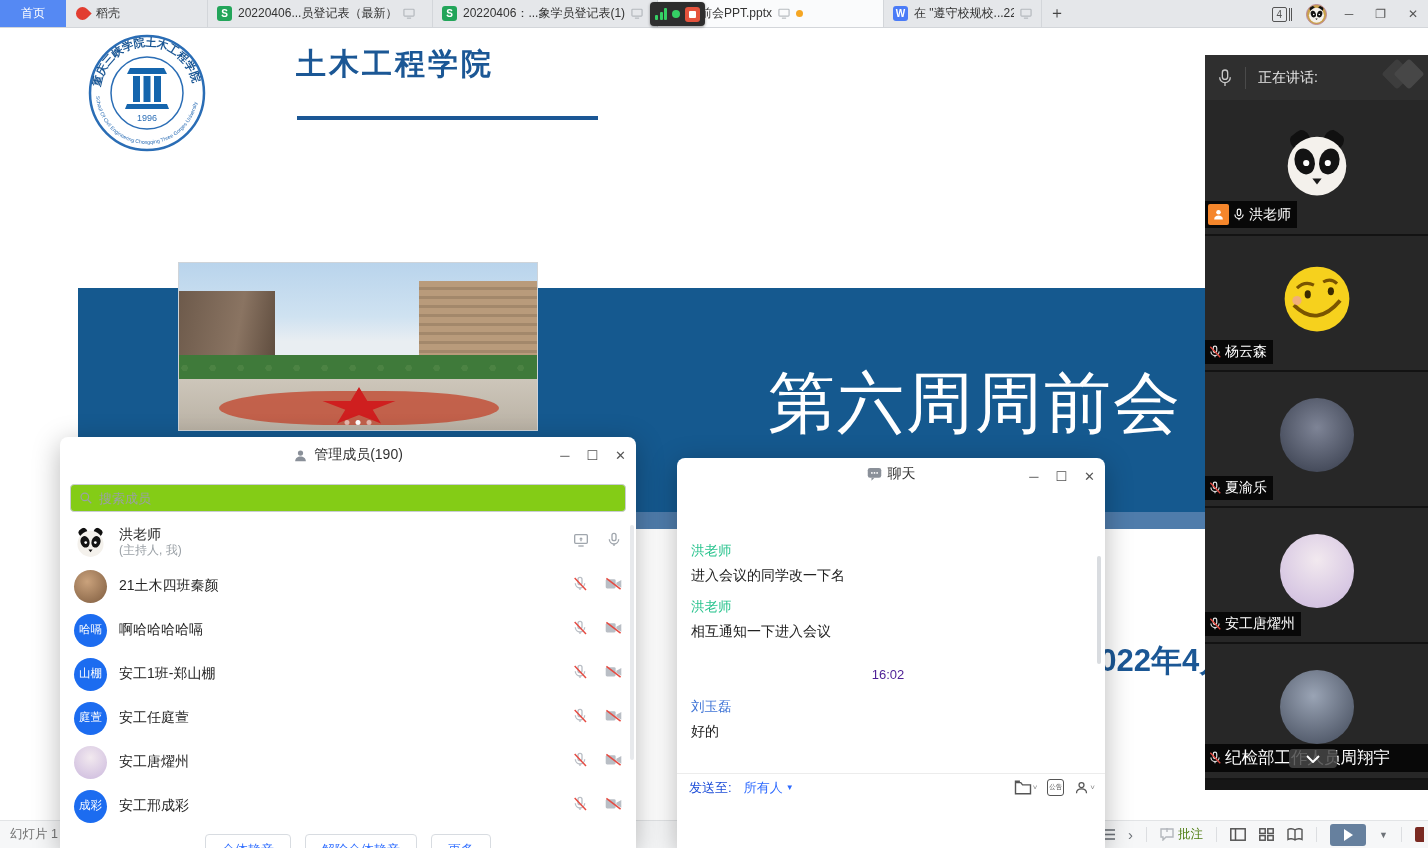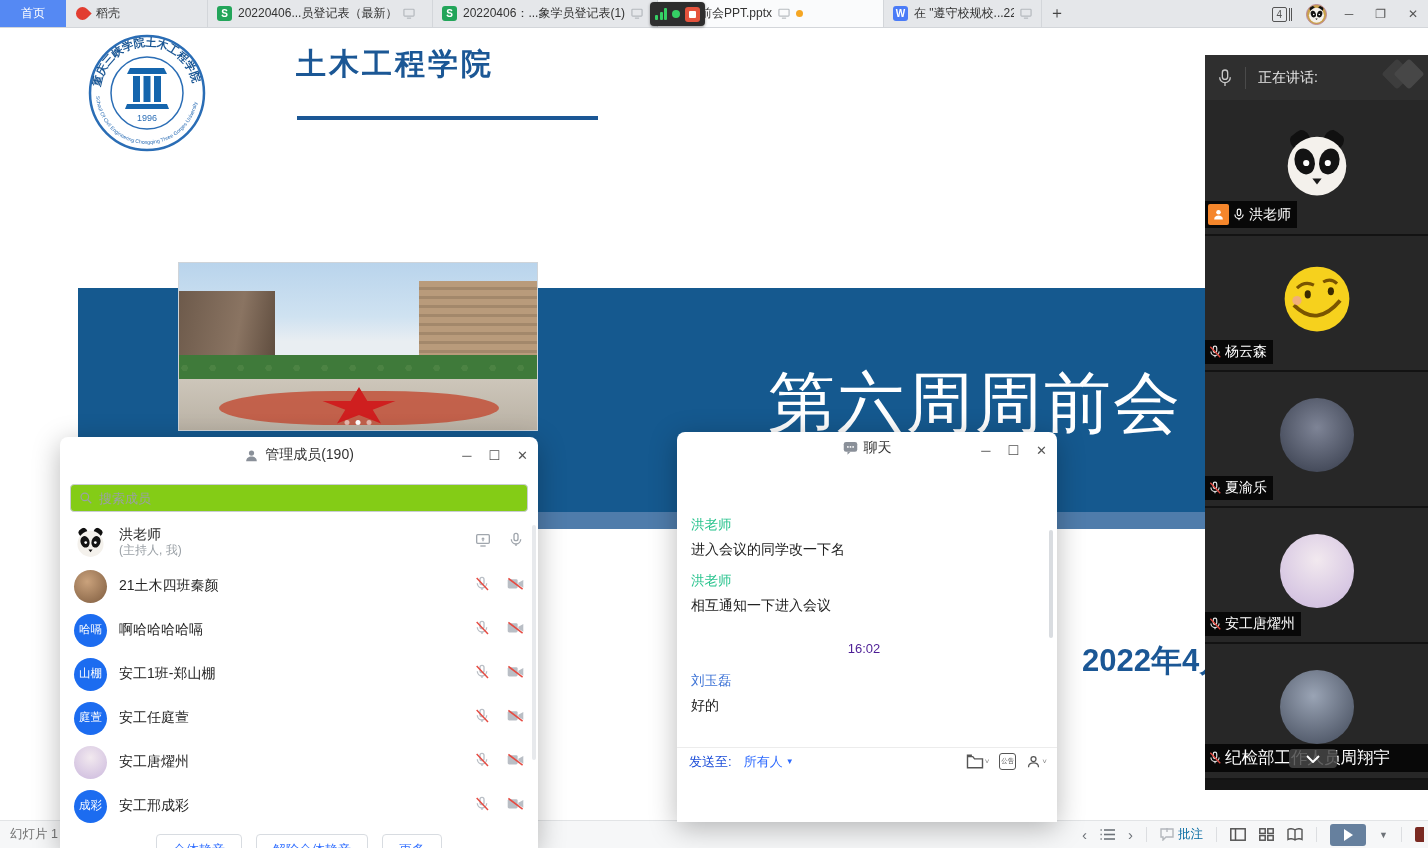--- a/index.html
+++ b/index.html
@@ -69,21 +69,21 @@
   .dots i { width:5px; height:5px; border-radius:50%; background:rgba(255,255,255,.55); }
   .dots i.on { background:#fff; }
 
   
   .toolbar { position:absolute; left:0; top:820px; width:1428px; height:28px; background:#f6f7f8;
     border-top:1px solid #e2e4e6; z-index:5; display:flex; align-items:center; }
   .slide-indicator { position:absolute; left:10px; font-size:12.5px; color:#737373; white-space:nowrap; }
   .tb-right { position:absolute; right:4px; display:flex; align-items:center; gap:13px; height:28px; }
   .tbi { display:flex; align-items:center; color:#6d7278; font-size:15px; gap:4px; }
   .tb-sep { width:1px; height:15px; background:#dcdee1; }
-  .annotate { color:#0369a1; font-size:12.5px; display:flex; align-items:center; gap:4px; }
+  .annotate { color:#4d7c0f; font-size:12.5px; display:flex; align-items:center; gap:4px; }
   .playbtn { width:36px; height:22px; background:#66809e; border-radius:3px; display:flex; align-items:center; justify-content:center; }
   .caret { font-size:9px; color:#6d7278; }
   .meet-edge { width:9px; height:15px; background:#7a2a22; border-radius:2px 0 0 2px; }
 
   
   .sidebar { position:absolute; left:1205px; top:55px; width:223px; height:735px; background:#161616; z-index:20; }
   .speakbar { height:45px; background:#2f2f2f; display:flex; align-items:center; position:relative; }
   .speak-mic { width:40px; display:flex; align-items:center; justify-content:center; }
   .speak-div { width:1px; height:22px; background:#4a4a4a; }
   .speak-label { margin-left:12px; color:#e6e6e6; font-size:14px; }
@@ -100,21 +100,21 @@
   .host-badge { width:21px; height:21px; background:var(--host-orange); border-radius:2px;
     display:flex; align-items:center; justify-content:center; flex:0 0 auto; }
   .collapse { position:absolute; left:84px; top:694px; width:48px; height:19px; background:rgba(70,70,70,.85);
     border-radius:4px; display:flex; align-items:center; justify-content:center; z-index:3; }
   .av-photo  { background:radial-gradient(circle at 40% 35%, #caa27c, #7d5b3e); }
   .av-anime-dark   { background:radial-gradient(circle at 50% 40%, #7e8496, #343a49); }
   .av-anime-girl   { background:radial-gradient(circle at 50% 35%, #f2e9ef, #cbb8dd); }
   .av-anime-silver { background:radial-gradient(circle at 45% 35%, #9aa4b5, #3f4757); }
 
   
-  .members { position:absolute; left:60px; top:437px; width:478px; height:411px; background:#fff;
+  .members { position:absolute; left:60px; top:437px; width:576px; height:411px; background:#fff;
     border-radius:8px 8px 0 0; box-shadow:0 6px 28px rgba(0,0,0,.28); z-index:30; overflow:hidden; }
   .win-head { position:relative; height:36px; display:flex; align-items:center; justify-content:center; gap:6px;
     font-size:14px; color:#333; }
   .win-ctrls { position:absolute; right:10px; top:0; height:36px; display:flex; align-items:center; gap:17px; }
   .win-ctrls span { font-size:13px; color:#555; }
   .searchbox { position:absolute; left:10px; right:10px; top:47px; height:28px; border:1px solid #c9cdd4;
     border-radius:4px; display:flex; align-items:center; padding:0 8px; gap:6px; background:#84cc16; }
   .searchbox input { border:none; outline:none; flex:1; font-size:13px; color:#333; background:transparent; }
   .searchbox input::placeholder { color:#9aa0a6; }
   .m-list { position:absolute; left:0; right:0; top:83px; }
@@ -125,21 +125,21 @@
   .m-avatar.txt { background:#1c6cf0; color:#fff; font-size:11.5px; line-height:1; text-align:center; }
   .m-name { font-size:14px; color:#262626; line-height:1.25; }
   .m-sub { font-size:12px; color:#9aa0a6; }
   .m-icons { position:absolute; right:14px; display:flex; gap:17px; align-items:center; }
   .m-scroll { position:absolute; right:2px; top:88px; width:4px; height:235px; background:#e7e9ec; border-radius:2px; }
   .m-footer { position:absolute; top:397px; left:0; right:0; display:flex; justify-content:center; gap:14px; }
   .m-btn { height:30px; padding:6px 16px; border:1px solid #d8dce1; border-radius:4px; background:#fff;
     color:var(--accent-blue); font-size:13px; white-space:nowrap; }
 
   
-  .chat { position:absolute; left:677px; top:432px; width:380px; height:390px; background:#fff;
+  .chat { position:absolute; left:677px; top:458px; width:428px; height:390px; background:#fff;
     border-radius:8px 8px 0 0; box-shadow:0 6px 28px rgba(0,0,0,.28); z-index:30; overflow:hidden; }
   .chat .win-head { height:32px; }
   .chat-msgs { position:absolute; left:14px; right:20px; top:84px; }
   .msg-sender { font-size:13.5px; margin-bottom:7px; }
   .msg-sender.green { color:var(--green-name); }
   .msg-sender.blue { color:var(--blue-name); }
   .msg-text { font-size:14px; color:#222; margin-bottom:13px; }
   .msg-time { text-align:center; color:#4c1d95; font-size:13px; margin:26px 0 16px; }
   .chat-scroll { position:absolute; right:4px; top:98px; width:4px; height:108px; background:#d9dce0; border-radius:2px; }
   .chat-footer { position:absolute; left:0; right:0; top:315px; height:28px; border-top:1px solid #ececec;

